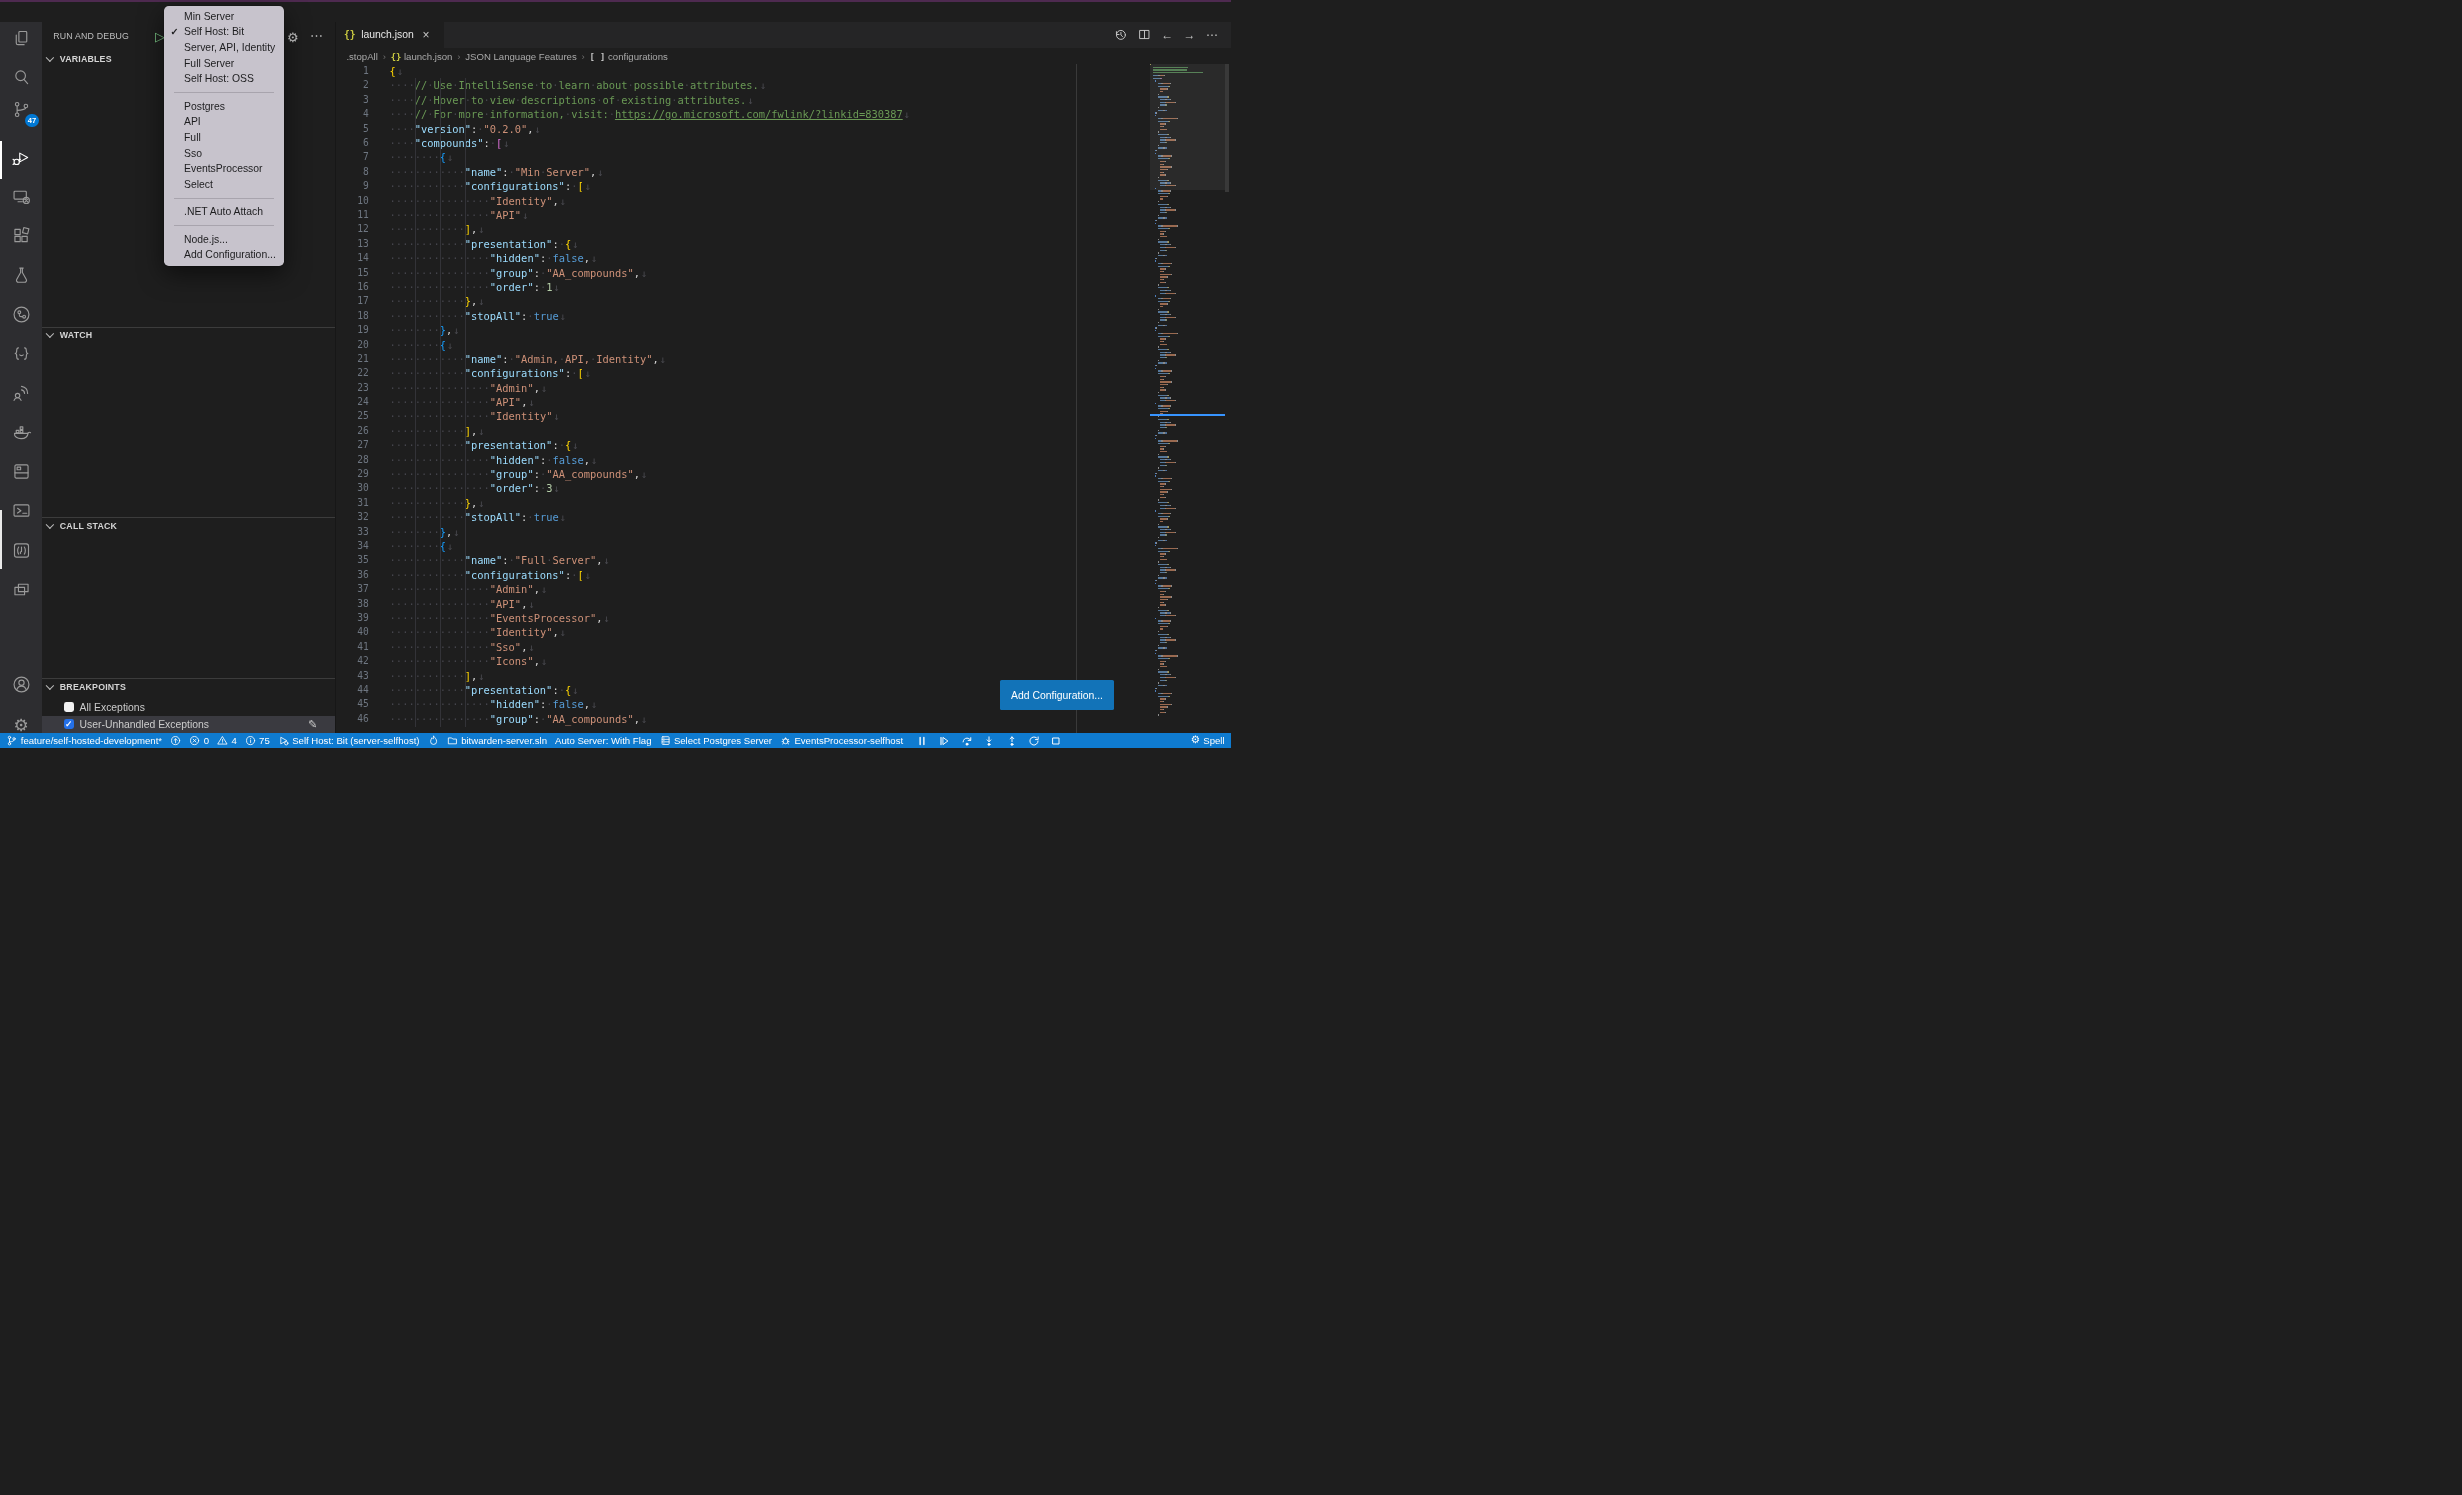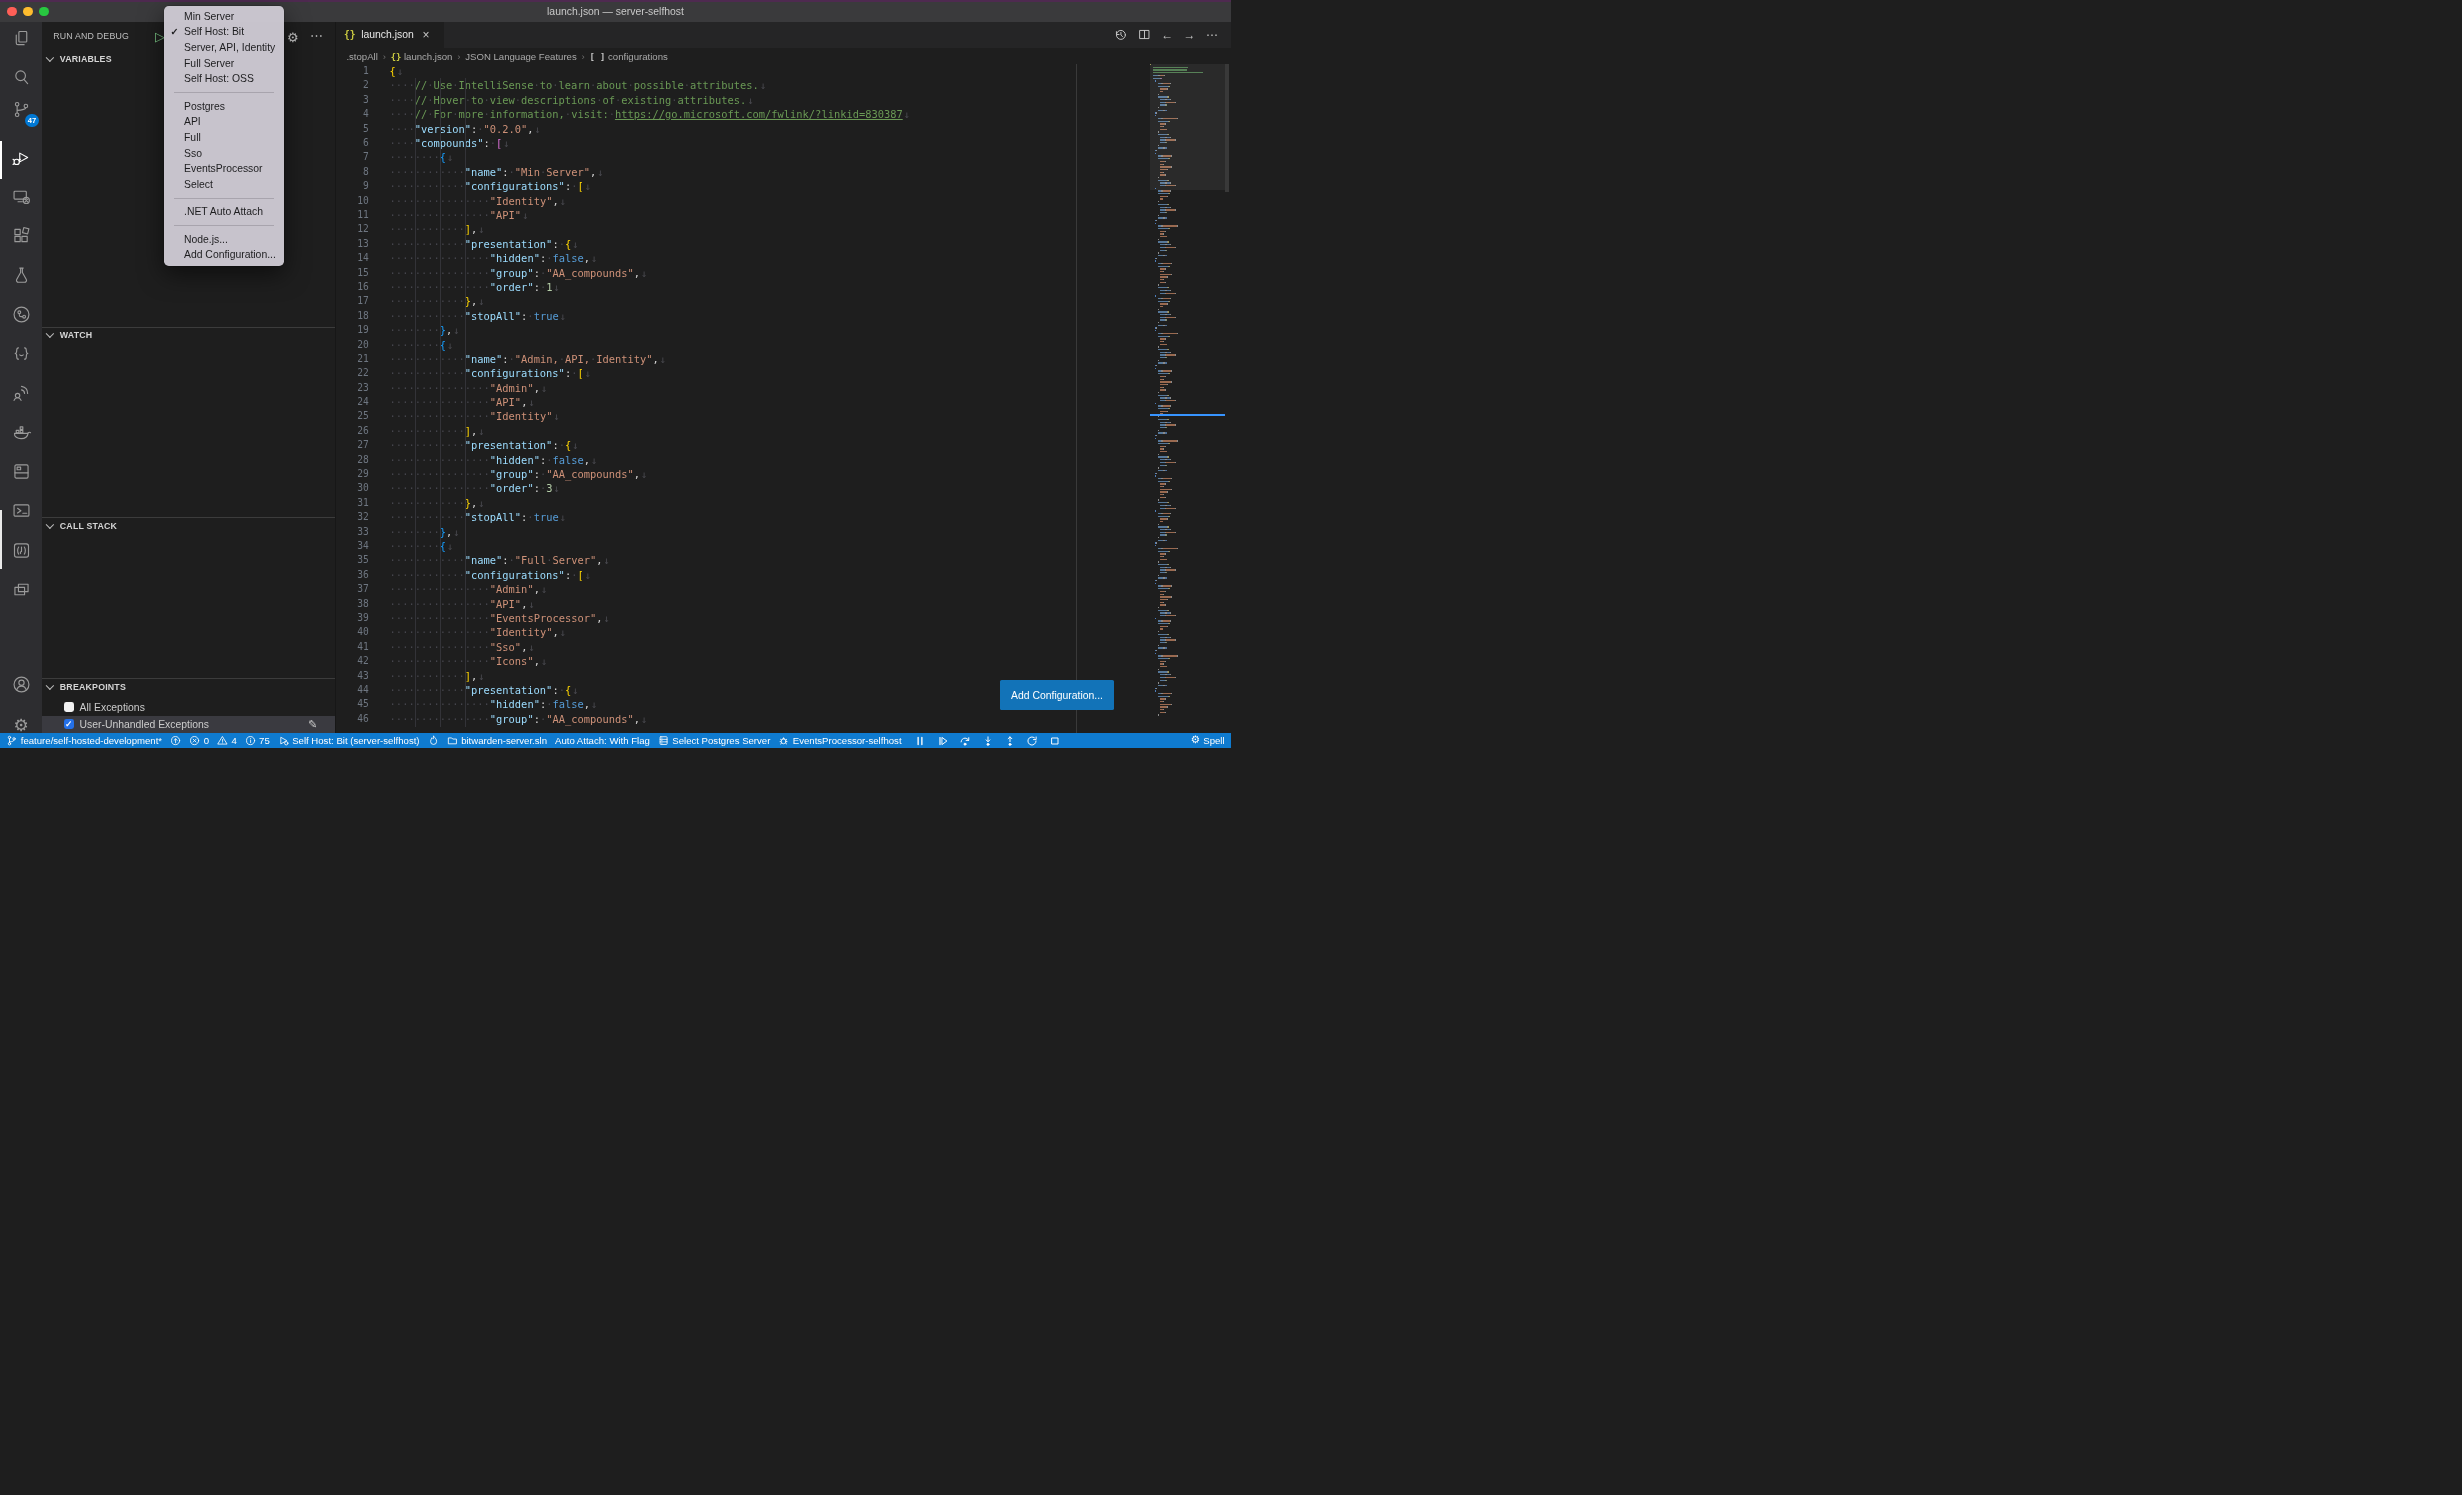--- a/index.html
+++ b/index.html
@@ -93,28 +93,20 @@
   .mcheck{position:absolute;left:6.4px;top:0;font-size:9.6px;font-weight:bold;}
   .msep{height:0.8px;background:#a8a4ad;margin:5.6px 9.6px;}
   .edge-sliver{position:absolute;left:0;top:510px;width:1.6px;height:59px;background:rgba(255,255,255,.9);z-index:60;}
 </style>
 </head>
 <body>
 
 <div class="app">
   <div class="top-strip"></div>
 
-  <div class="titlebar">
-    <div class="lights">
-      <span class="light l-red"></span>
-      <span class="light l-yellow"></span>
-      <span class="light l-green"></span>
-    </div>
-    <div class="title">launch.json — server-selfhost</div>
-  </div>
 
   <div class="main">
     <div class="activitybar">
       <div id="activity-icons">
           <div class="act-item" style="top: -0.8px;">
             <span class="ico"><svg viewBox="0 0 24 24" stroke-linecap="round" stroke-linejoin="round">
                 <rect x="9" y="4" width="9" height="12" rx="1"></rect>
                 <path d="M6 8v9a2 2 0 0 0 2 2h7"></path>
               </svg></span>
           </div>
@@ -1786,21 +1778,21 @@
         </span>
         <span class="st-item">
           <span class="ico">
             <svg viewBox="0 0 16 16" stroke-linecap="round" stroke-linejoin="round">
               <path d="M2.5 4.2h4.2L8.2 5.8h5.3v6.8H2.5z"></path>
             </svg>
           </span>
           <span>bitwarden-server.sln</span>
         </span>
         <span class="st-item">
-          <span>Auto Attach: With Flag</span>
+          <span>Auto Server: With Flag</span>
         </span>
         <span class="st-item">
           <span class="ico">
             <svg viewBox="0 0 16 16" stroke-linecap="round" stroke-linejoin="round">
               <rect x="3" y="2.5" width="10" height="11" rx="1"></rect>
               <path d="M3 6.2h10M3 9.8h10M5.2 4.4h.6M5.2 8h.6M5.2 11.6h.6"></path>
             </svg>
           </span>
           <span>Select Postgres Server</span>
         </span>

